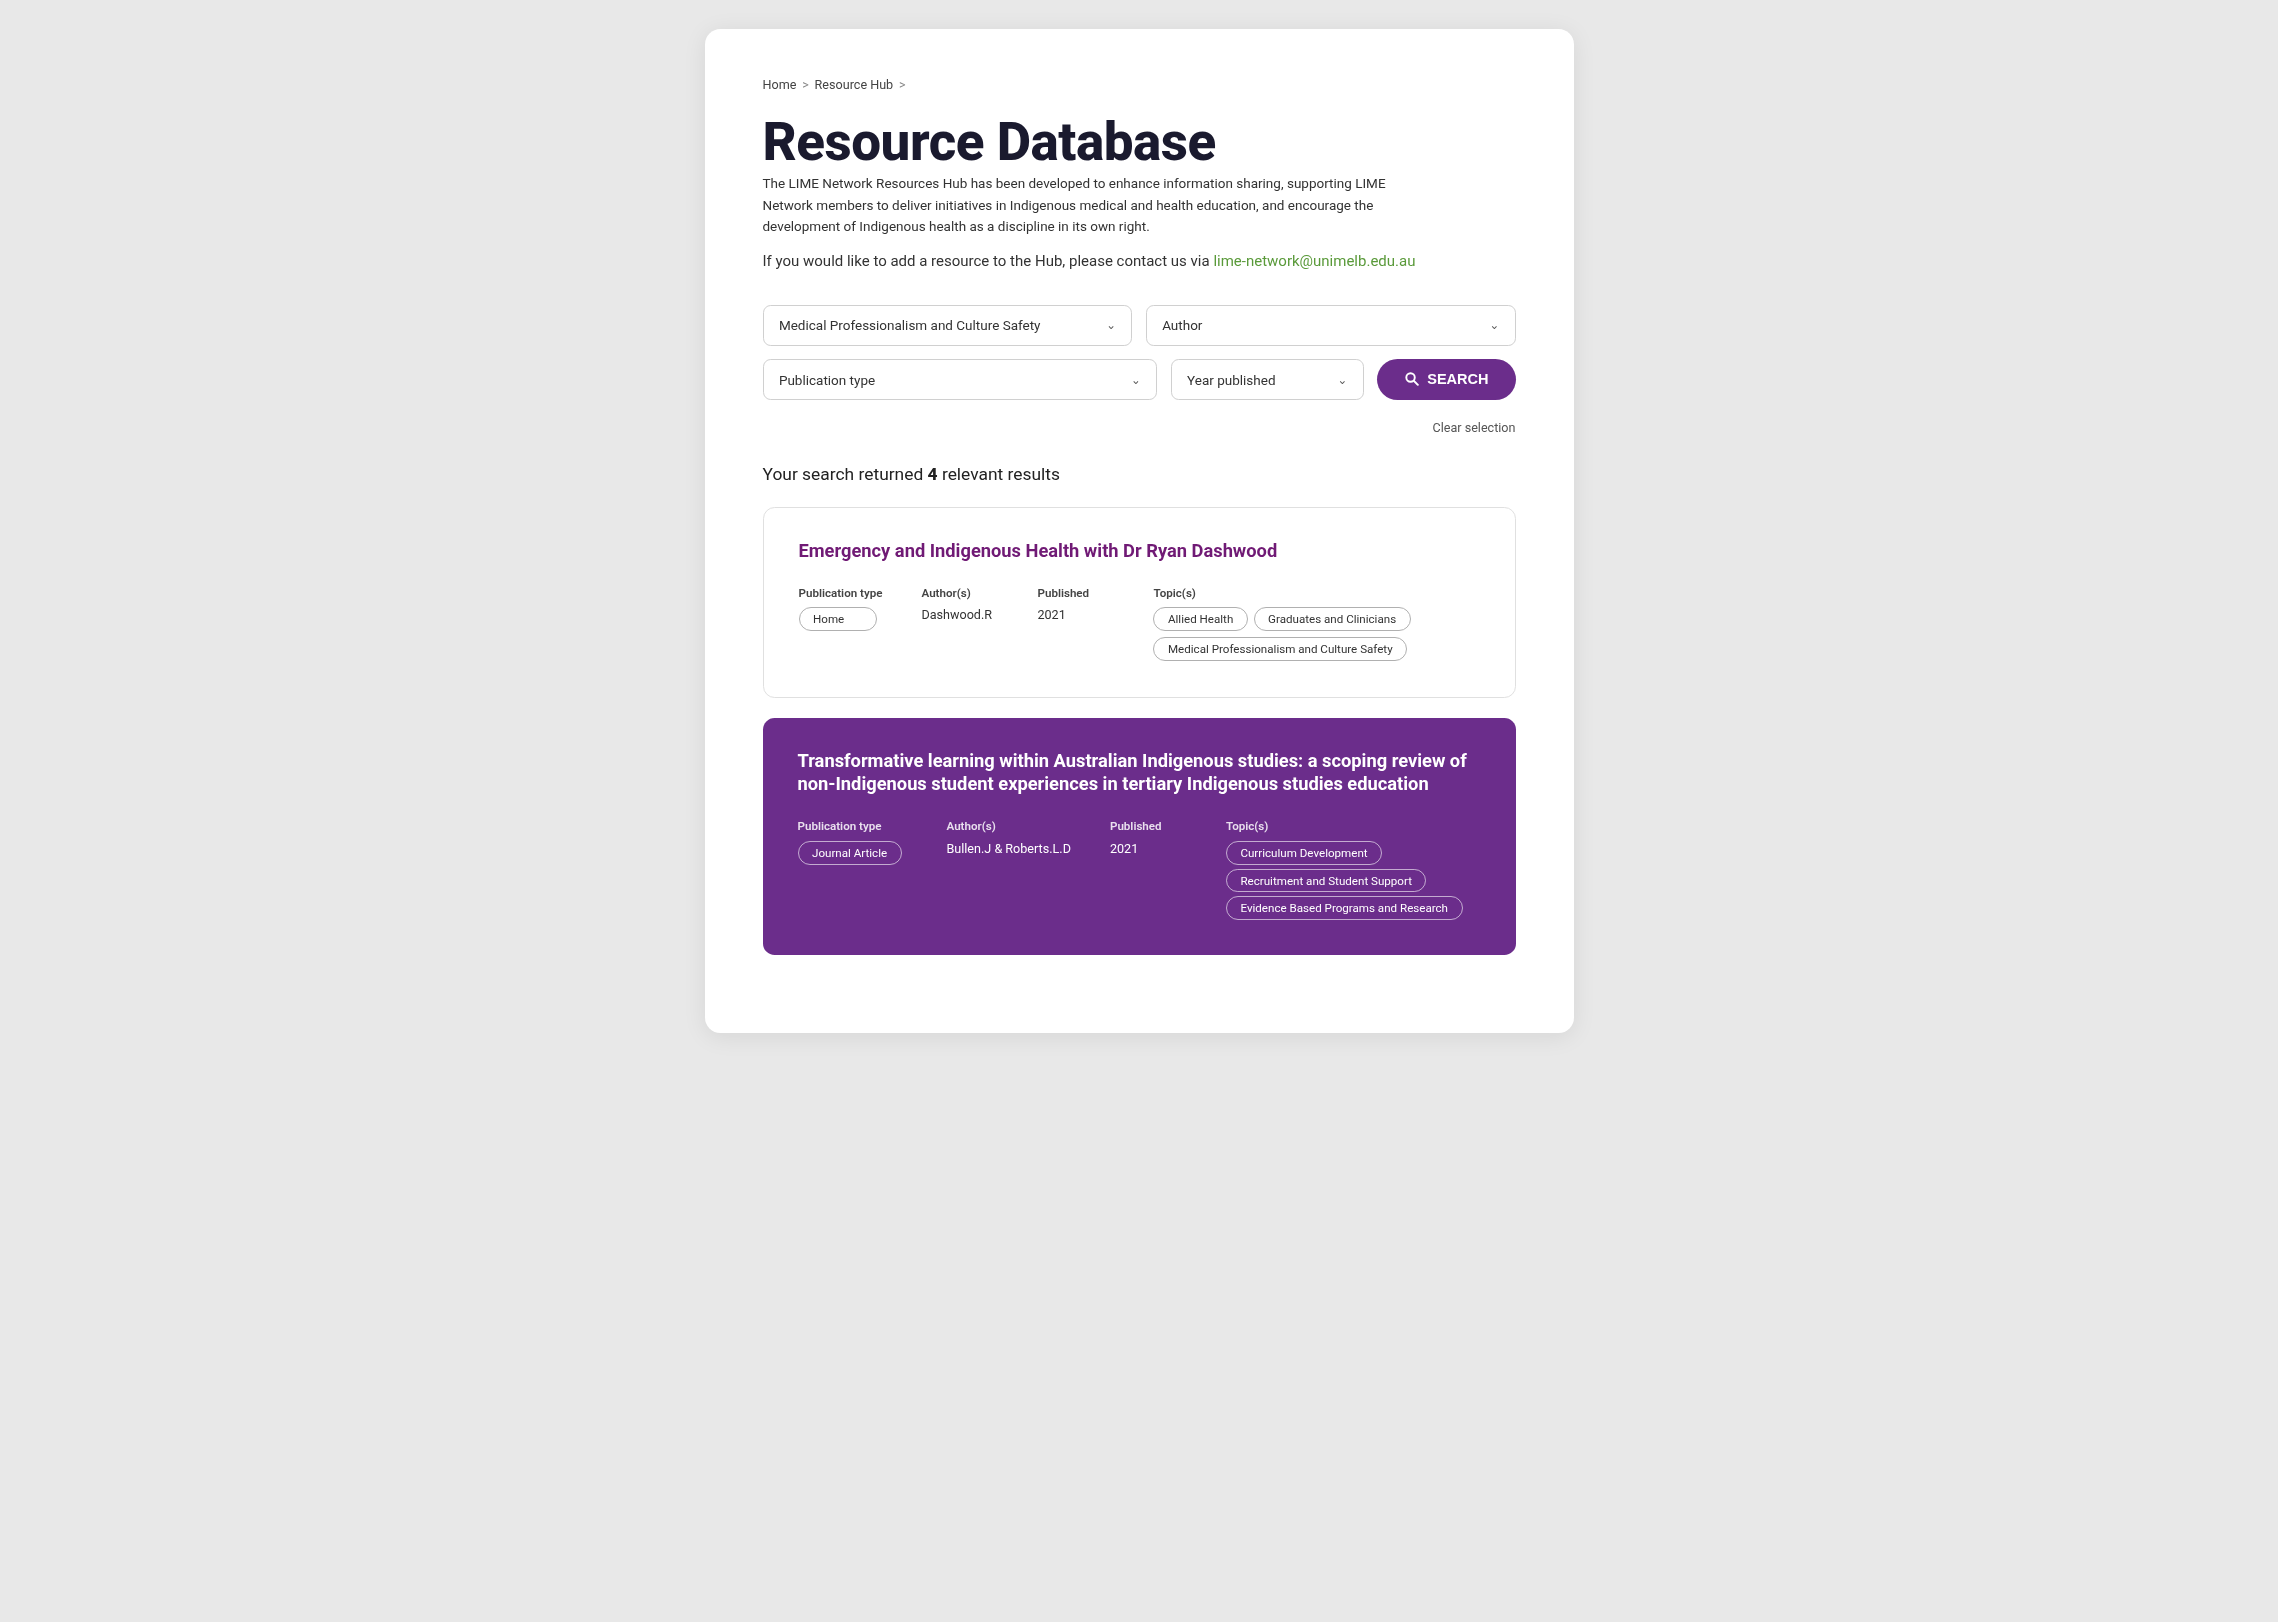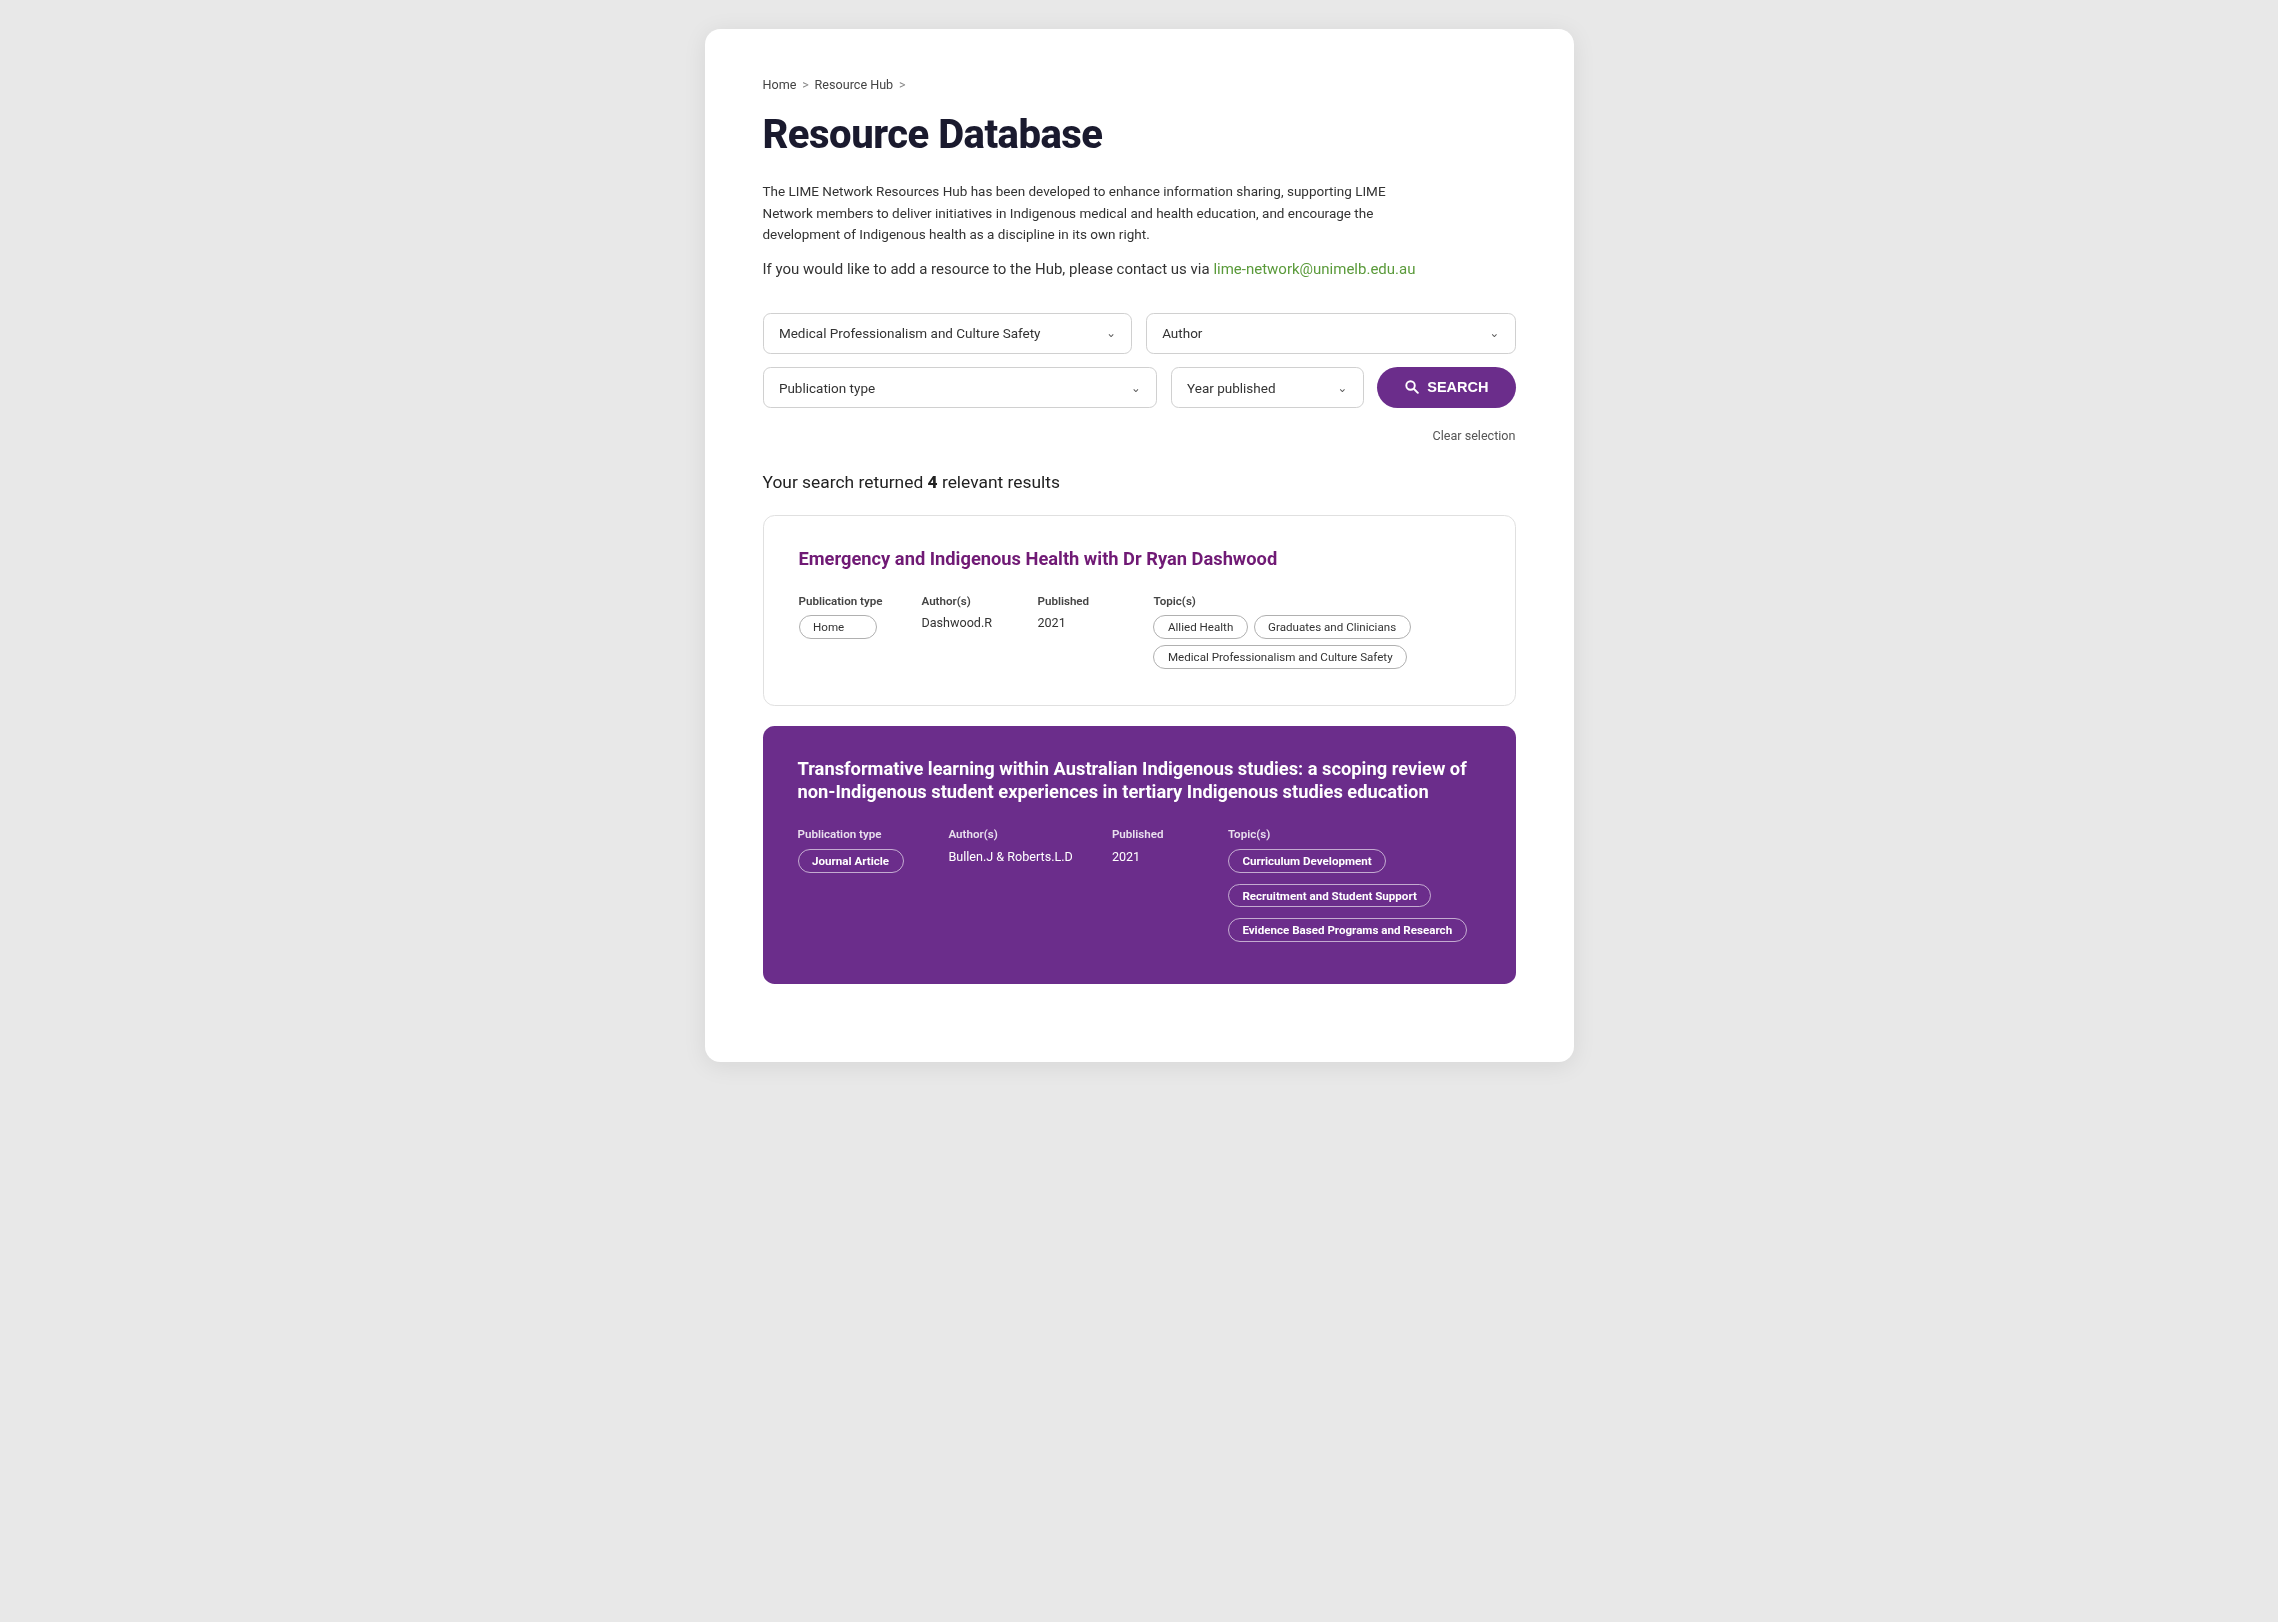--- a/index.html
+++ b/index.html
@@ -25,24 +25,23 @@
       align-items: center;
       gap: 5.8px;
       font-size: 12.6px;
       color: #444;
       margin-bottom: 19.3px;
     }
     .breadcrumb-sep {
       color: #888;
     }
     .page-title {
-      font-size: 40px;
+      font-size: 53px;
       font-weight: 800;
       color: #1a1a2e;
-      margin-bottom: 23px;
       letter-spacing: -0.5px;
     }
     .description {
       font-size: 13.5px;
       color: #333;
       line-height: 1.6;
       margin-bottom: 13.5px;
       max-width: 676px;
     }
     .contact-line {
@@ -190,23 +189,22 @@
       background: #fff;
     }
     .tag-light {
       display: inline-block;
       border: 1.4px solid rgba(255,255,255,0.6);
       border-radius: 48px;
       padding: 3.9px 13.5px;
       font-size: 11.6px;
       color: #fff;
       margin-right: 5.8px;
-      margin-bottom: 11px;
+      margin-bottom: 4px;
       background: transparent;
-      font-weight: bold;
     }
     .tags-wrapper {
       display: flex;
       flex-wrap: wrap;
       gap: 0px;
     }
     .meta-group-topics {
       flex: 1;
     }
   </style>

